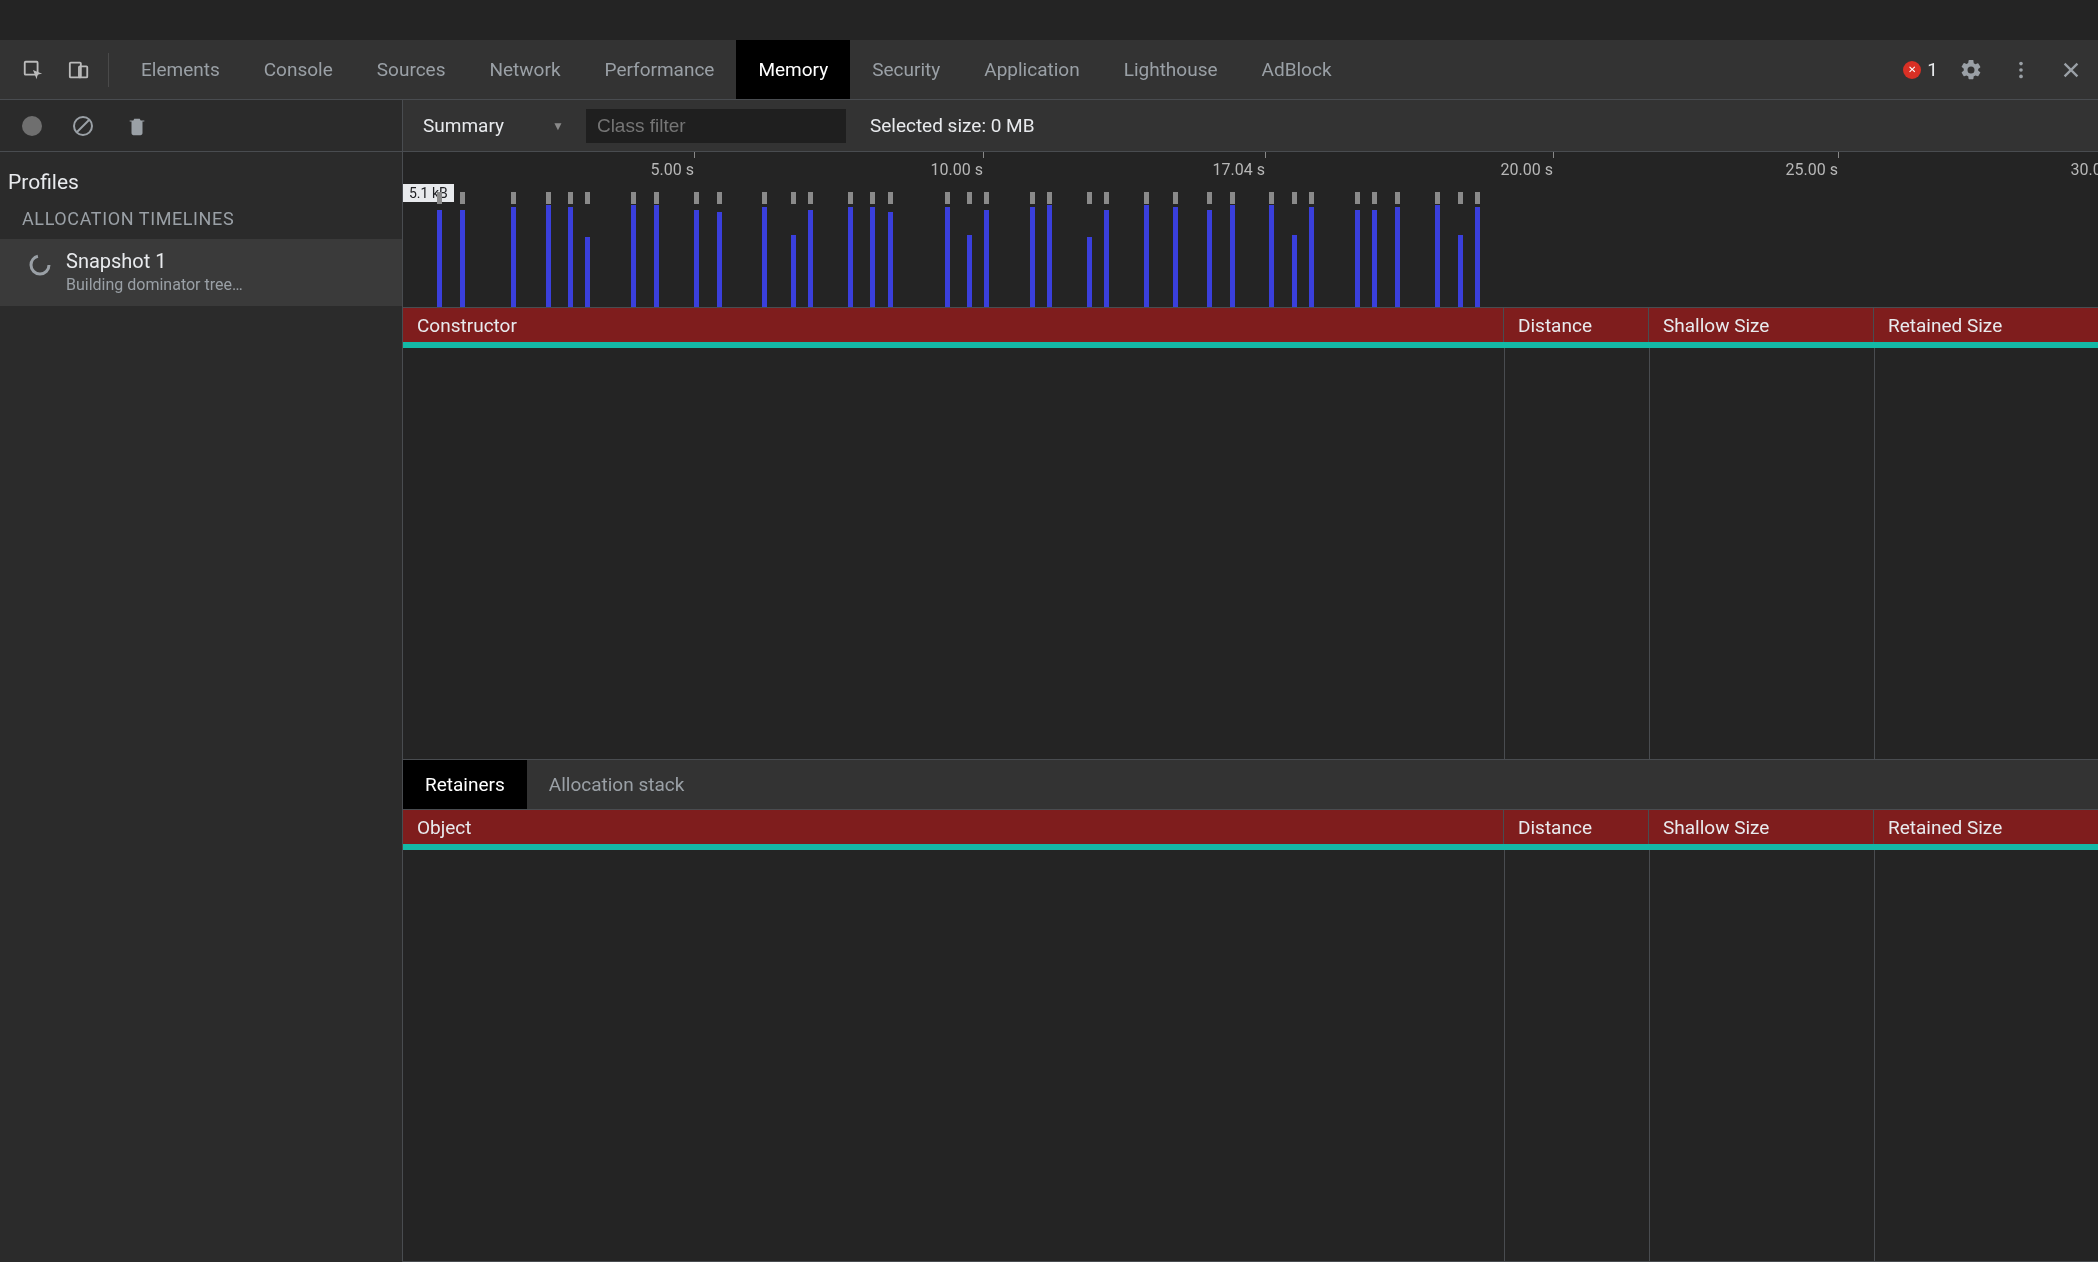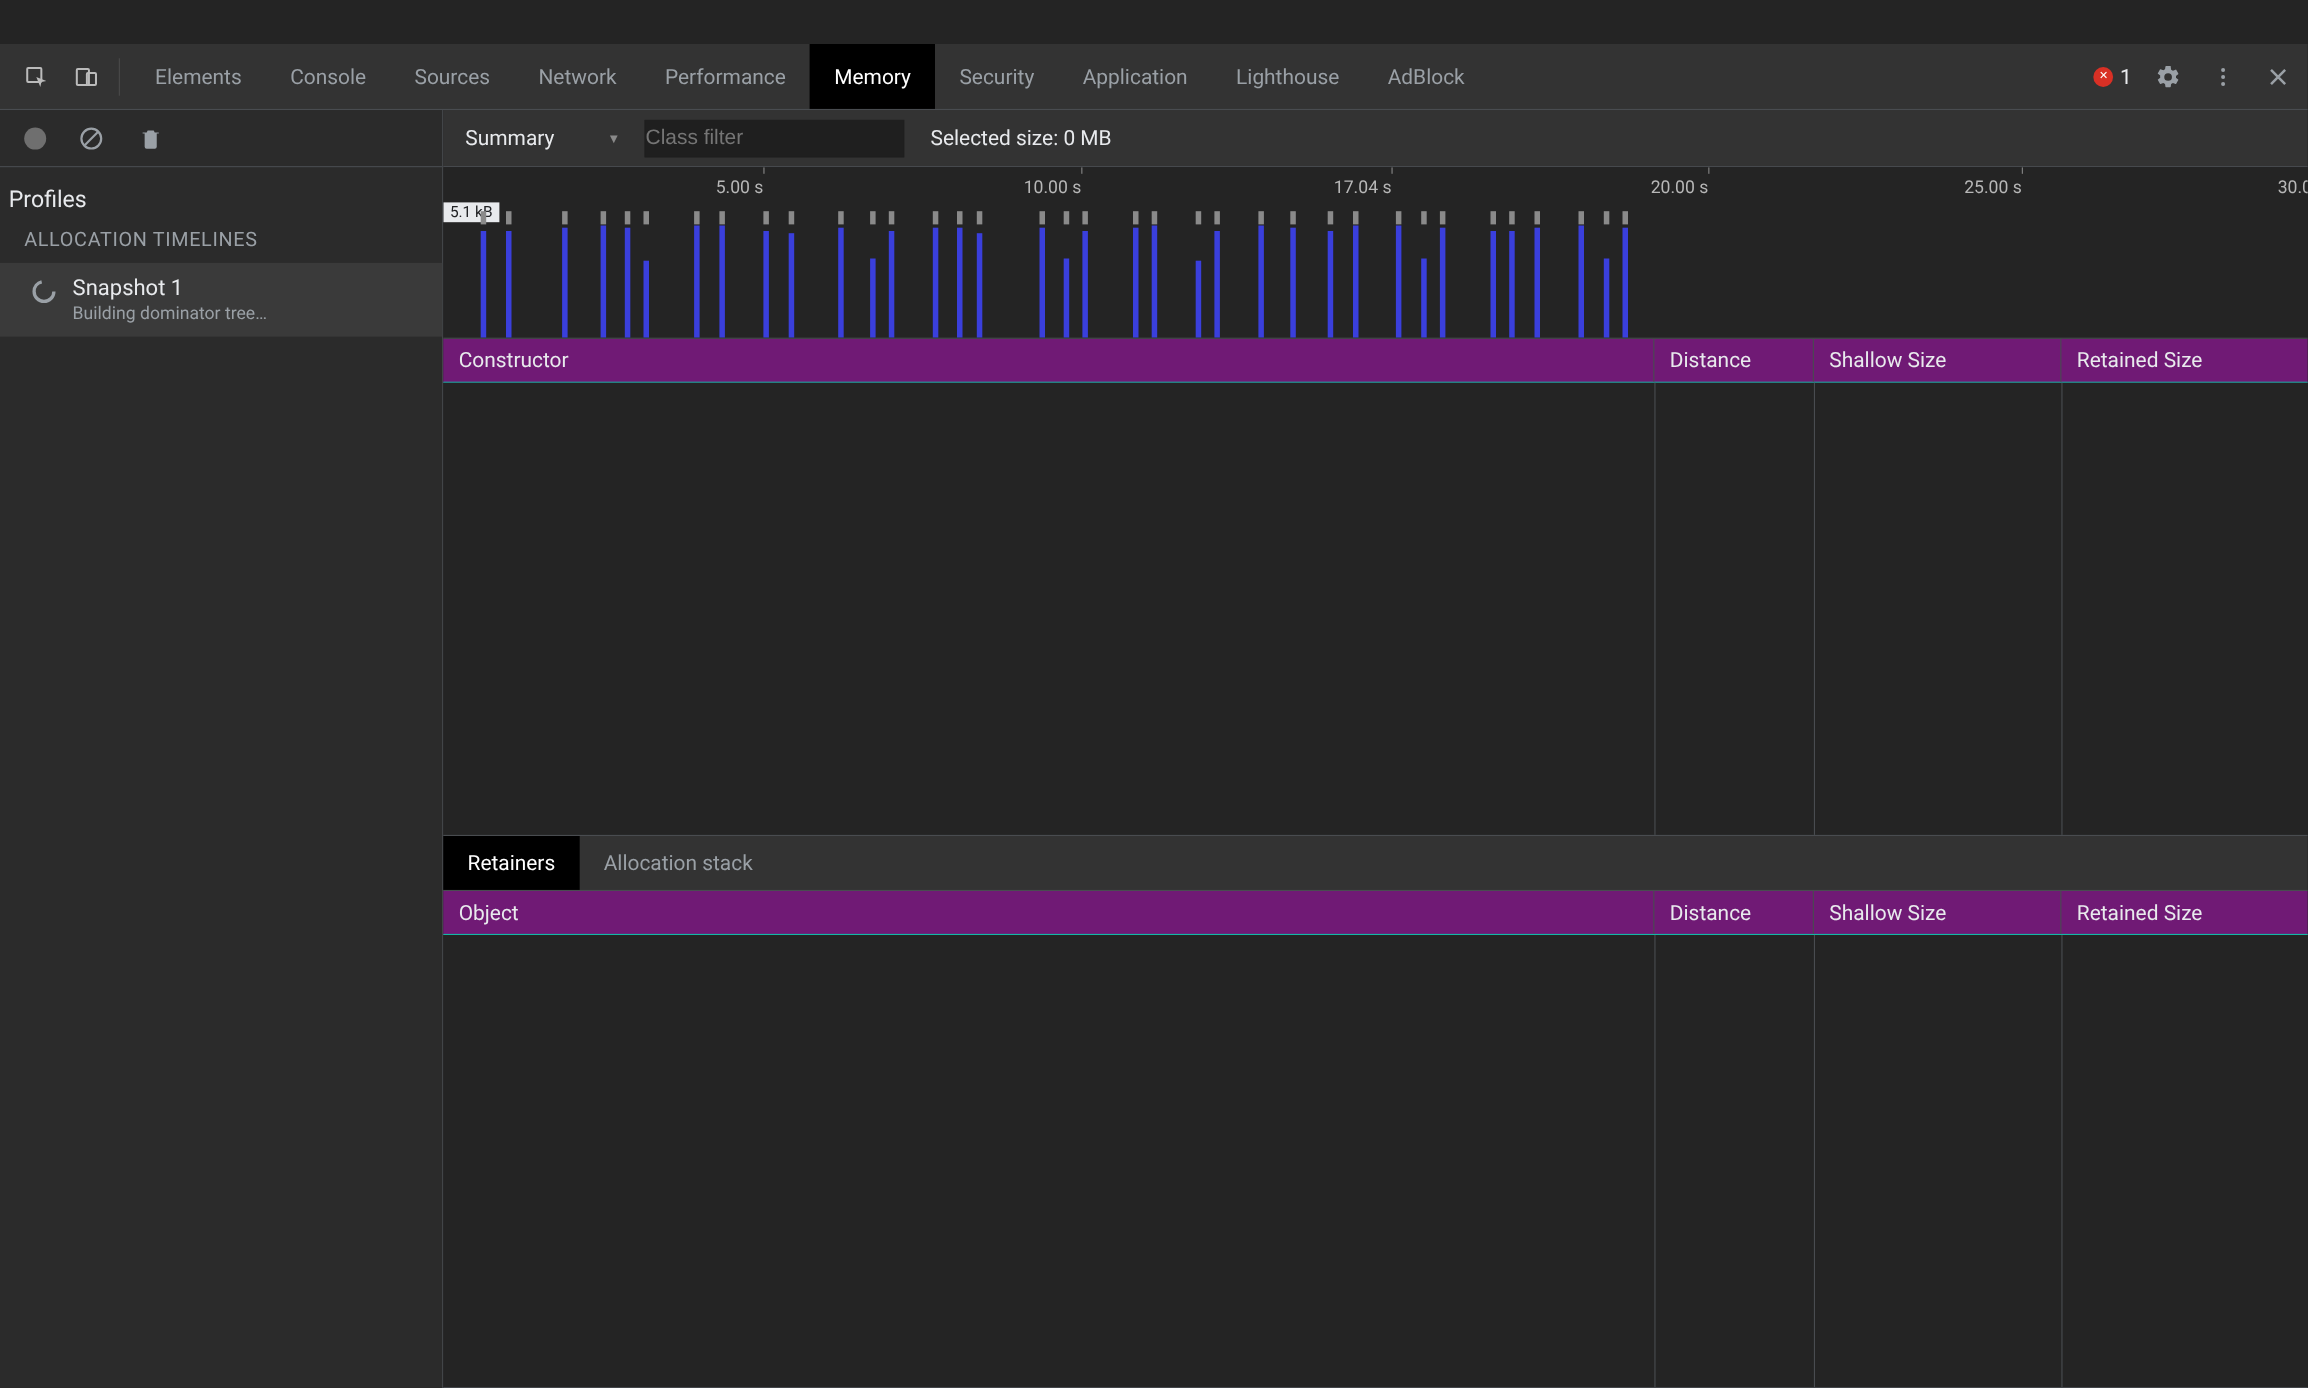--- a/index.html
+++ b/index.html
@@ -30,32 +30,32 @@
   .snap-item .spinner { width: 24px; height: 24px; margin-top: 4px; }
   .snap-item .spinner svg { animation: spin 1s linear infinite; }
   @keyframes spin { to { transform: rotate(360deg); } }
   .snap-texts .t1 { color: #e8eaed; font-size: 20px; }
   .snap-texts .t2 { color: #9aa0a6; font-size: 16px; margin-top: 2px; white-space: nowrap; overflow: hidden; text-overflow: ellipsis; max-width: 300px; }
   
   .main { flex: 1; display: flex; flex-direction: column; min-width: 0; }
   .filterbar { height: 52px; background: #333333; border-bottom: 1px solid #494c50; display: flex; align-items: center; gap: 18px; padding-left: 20px; }
   .dropdown { display: flex; align-items: center; gap: 48px; color: #e8eaed; cursor: pointer; padding-right: 4px; }
   .dropdown .tri { color: #8a8a8a; font-size: 12px; }
-  .classfilter { background: #1f1f1f; border: 1px solid #1f1f1f; color: #9aa0a6; height: 34px; width: 236px; padding: 0 0; font-size: 19px; outline: none; }
+  .classfilter { background: #1f1f1f; border: 1px solid #1f1f1f; color: #9aa0a6; height: 34px; width: 260px; padding: 0 10px; font-size: 19px; outline: none; }
   .sel-size { color: #e8eaed; margin-left: 6px; }
   
   .timeline { height: 156px; background: #242424; border-bottom: 1px solid #494c50; position: relative; overflow: hidden; }
   .time-axis { position: absolute; top: 0; left: 0; right: 0; height: 30px; }
   .time-tick { position: absolute; top: 8px; font-size: 16px; color: #b7b7b7; transform: translateX(-100%); white-space: nowrap; }
   .time-tick-mark { position: absolute; top: 0; width: 1px; height: 6px; background: #888; }
   .minor-tick { position: absolute; top: 40px; width: 5px; height: 12px; background: #8a8a8a; }
   .bar { position: absolute; bottom: 0; width: 5px; background: #3a3fdc; }
   .size-chip { position: absolute; left: 0; top: 32px; background: #e8eaed; color: #202124; font-size: 14px; padding: 1px 6px; }
   
-  .table-headers { height: 40px; background: #701a75; border-bottom: 1px solid #14b8a6; display: flex; align-items: flex-start; }
+  .table-headers { height: 40px; background: #7f1d1d; border-bottom: 6px solid #14b8a6; display: flex; align-items: flex-start; }
   .th { padding: 0 14px; color: #e8eaed; font-size: 19px; border-right: 1px solid #494c50; height: 100%; display: flex; align-items: center; }
   .th.last { border-right: none; }
   .grid-body { flex: 1; background: #242424; border-bottom: 1px solid #494c50; }
   .grid-body.tall { height: 544px; }
   .bottom-tabs { height: 50px; background: #333333; border-bottom: 1px solid #494c50; display: flex; align-items: stretch; }
   .btab { display: flex; align-items: center; padding: 0 22px; color: #9aa0a6; cursor: pointer; font-size: 19px; }
   .btab.active { background: #000; color: #fff; }
   .grid-body.short { flex: 1; }
   .col-lines { position: relative; height: 100%; }
   .vline { position: absolute; top: 0; bottom: 0; width: 1px; background: #494c50; }

